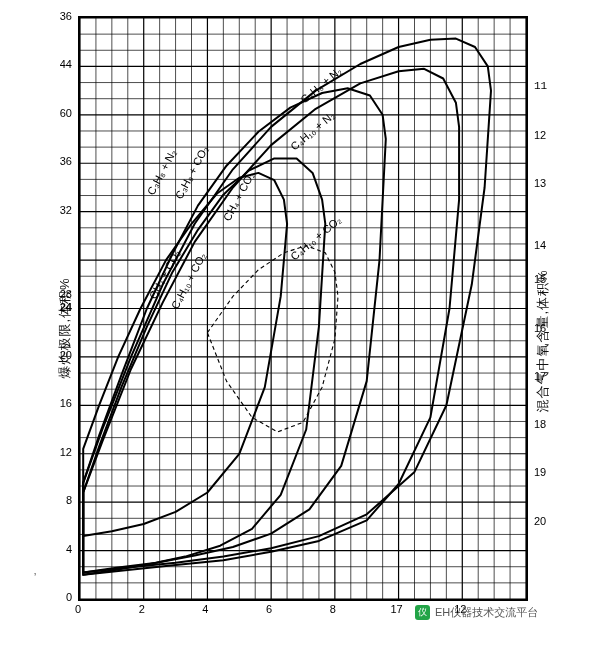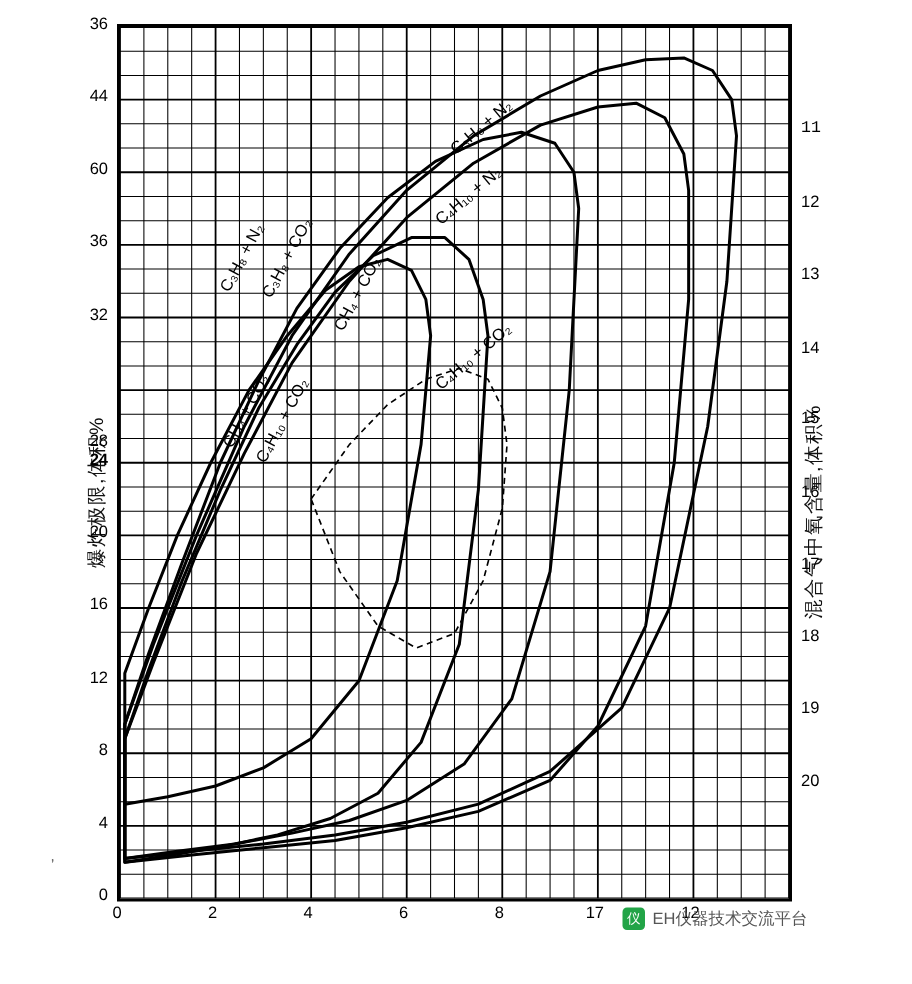--- a/index.html
+++ b/index.html
@@ -204,21 +204,21 @@
       <div class="tick tick-left" style="left: 44px; width: 28px; top: 209.667px;">32</div>
       <div class="tick tick-left" style="left: 44px; width: 28px; top: 161.25px;">36</div>
       <div class="tick tick-left" style="left: 44px; width: 28px; top: 112.833px;">60</div>
       <div class="tick tick-left" style="left: 44px; width: 28px; top: 64.4167px;">44</div>
       <div class="tick tick-left" style="left: 44px; width: 28px; top: 16px;">36</div>
     </div>
   <div id="ticks-right">
       <div class="tick tick-right" style="left: 534px; top: 86.2727px; font-family: Liberation Mono, monospace;">11</div>
       <div class="tick tick-right" style="left: 534px; top: 134.545px;">12</div>
       <div class="tick tick-right" style="left: 534px; top: 182.818px;">13</div>
-      <div class="tick tick-right" style="left: 534px; top: 232px; text-align: right;">14</div>
+      <div class="tick tick-right" style="left: 534px; top: 245px; text-align: right;">14</div>
       <div class="tick tick-right" style="left: 534px; top: 279.364px; text-align: center;">15</div>
       <div class="tick tick-right" style="left: 534px; top: 327.636px;">16</div>
       <div class="tick tick-right" style="left: 534px; top: 375.909px;">17</div>
       <div class="tick tick-right" style="left: 534px; top: 424.182px;">18</div>
       <div class="tick tick-right" style="left: 534px; top: 472.455px;">19</div>
       <div class="tick tick-right" style="left: 534px; top: 520.727px;">20</div>
     </div>
   <div id="ticks-bottom">
       <div class="tick tick-bottom" style="left: 78px; top: 603px;">0</div>
       <div class="tick tick-bottom" style="left: 141.714px; top: 603px;">2</div>

